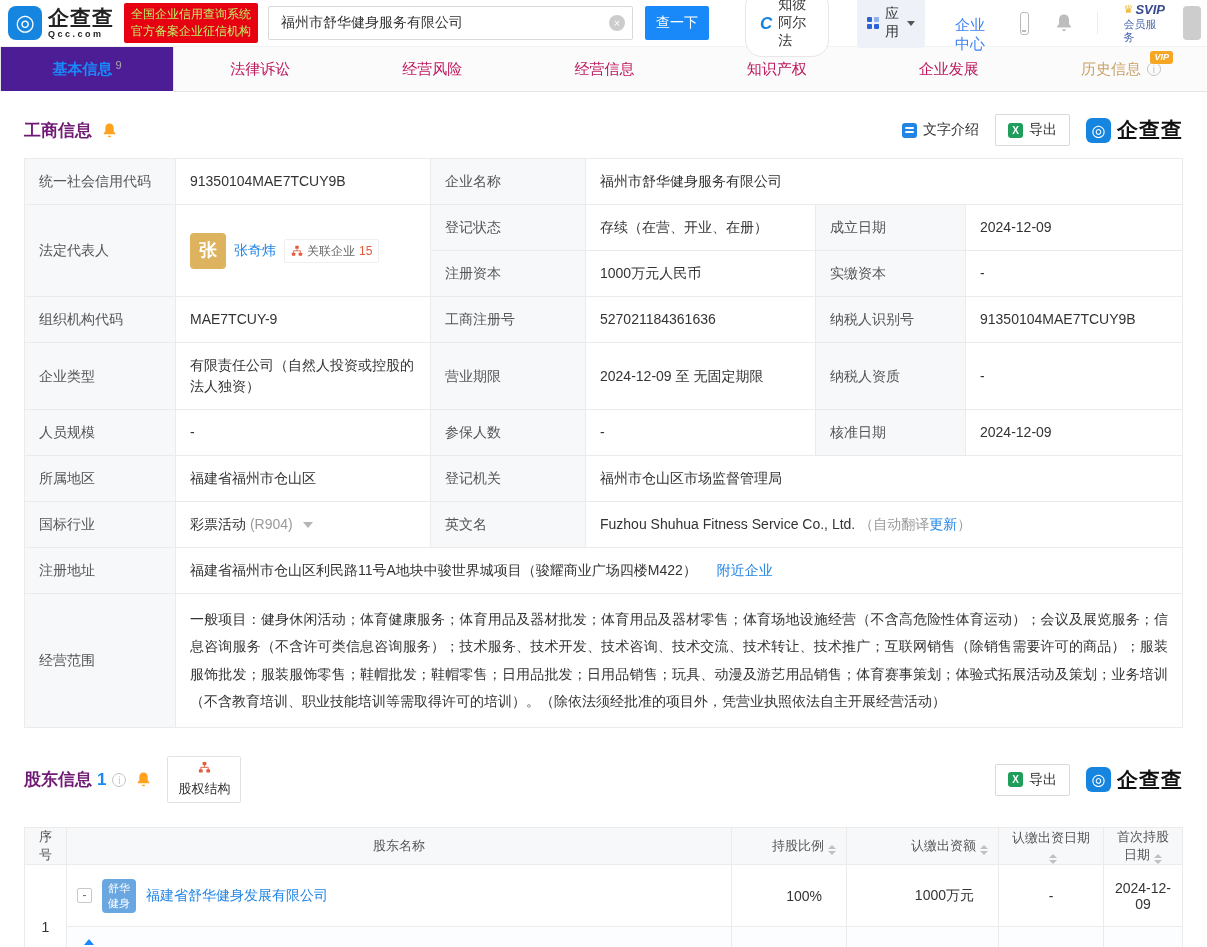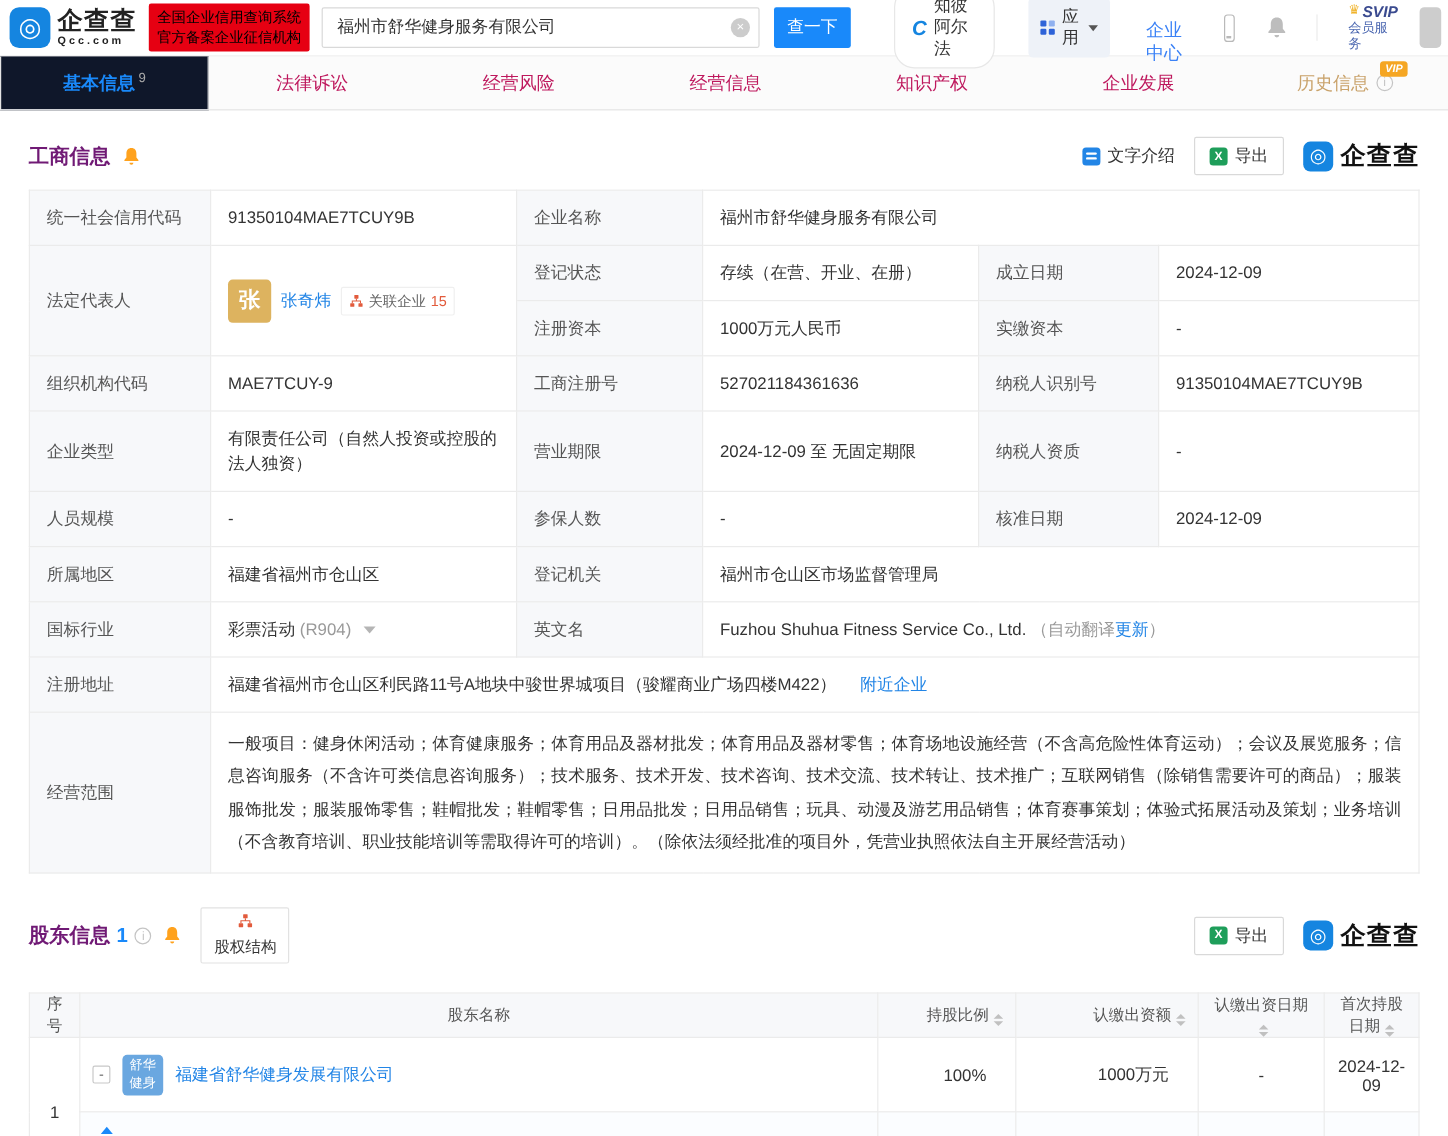--- a/index.html
+++ b/index.html
@@ -6,21 +6,21 @@
   body { font-family: "Liberation Sans", "DejaVu Sans", sans-serif; color:#333; background:#fff; }
   .page { width:1207px; height:947px; overflow:hidden; background:#fff; position:relative; }
 
   
   .hdr { height:46px; display:flex; align-items:center; padding:0 6px 0 8px; background:#fff; gap:10px; }
   .logo { display:flex; align-items:center; gap:6px; flex:0 0 auto; }
   .logo-icon { width:34px; height:34px; background:#1585e0; border-radius:8px; color:#fff; display:flex; align-items:center; justify-content:center; font-size:22px; }
   .logo-txt { line-height:1; }
   .logo-txt .cn { font-size:21px; font-weight:700; color:#222; letter-spacing:1px; }
   .logo-txt .en { font-size:9px; font-weight:700; color:#222; letter-spacing:2.5px; margin-top:2px; }
-  .badge-red { background:#e60012; color:#000000; font-size:12px; line-height:1.45; padding:3px 7px; text-align:center; border-radius:2px; flex:0 0 auto; }
+  .badge-red { background:#e60012; color:#bef264; font-size:12px; line-height:1.45; padding:3px 7px; text-align:center; border-radius:2px; flex:0 0 auto; }
   .search-wrap { position:relative; width:365px; flex:0 0 auto; }
   .search-input { width:100%; height:34px; border:1px solid #d9d9d9; border-radius:2px; padding:0 30px 0 12px; font-size:14px; color:#333; font-family:inherit; outline:none; }
   .clear-icon { position:absolute; right:8px; top:50%; transform:translateY(-50%); width:16px; height:16px; border-radius:50%; background:#ccc; color:#fff; font-size:11px; line-height:16px; text-align:center; cursor:pointer; }
   .search-btn { height:34px; width:64px; background:#1989fa; color:#fff; border:none; border-radius:2px; font-size:14px; font-family:inherit; cursor:pointer; flex:0 0 auto; margin-left:2px; }
   .zhibi { display:flex; align-items:center; gap:6px; border:1px solid #e7e7e7; border-radius:17px; padding:6px 14px; font-size:14px; color:#333; margin-left:26px; cursor:pointer; background:#fff; }
   .zhibi-icon { color:#1585e0; font-weight:700; font-size:17px; font-style:italic; line-height:1; }
   .apps { display:flex; align-items:center; gap:6px; background:#eef2f8; border-radius:4px; padding:7px 10px; font-size:14px; color:#333; margin-left:18px; cursor:pointer; }
   .grid-icon { width:12px; height:12px; display:grid; grid-template-columns:5px 5px; grid-template-rows:5px 5px; gap:2px; }
   .grid-icon span { background:#2e63d8; border-radius:1px; }
   .grid-icon span:nth-child(2) { background:#8fb0ef; }
@@ -32,21 +32,21 @@
   .svip { margin-left:16px; line-height:1.2; cursor:pointer; text-align:left; }
   .svip .l1 { font-size:13px; font-style:italic; font-weight:700; color:#3a4a8f; display:flex; align-items:center; gap:2px; }
   .svip .crown { color:#f0b32a; font-size:11px; font-style:normal; }
   .svip .l2 { font-size:11px; color:#4a66b0; }
   .corner-box { width:18px; height:34px; background:#cdcdcd; border-radius:4px; margin-left:8px; flex:0 0 auto; }
   .vsep { width:1px; height:22px; background:#ececec; margin-left:14px; }
 
   
   .tabbar { height:46px; display:flex; background:#fbfbfb; border-top:1px solid #f1f1f1; border-bottom:1px solid #e4e4e4; }
   .tab { flex:1; display:flex; align-items:center; justify-content:center; font-size:15px; color:#be185d; cursor:pointer; position:relative; }
-  .tab.active { background:#0f172a; color:#1989fa; font-weight:700; border-left:1px solid #e4e4e4; border-right:1px solid #e4e4e4; border-bottom:1px solid #fff; margin-bottom:-1px; }
+  .tab.active { background:#4c1d95; color:#1989fa; font-weight:700; border-left:1px solid #e4e4e4; border-right:1px solid #e4e4e4; border-bottom:1px solid #fff; margin-bottom:-1px; }
   .tab .sup { font-size:11px; color:#aaa; font-weight:400; margin-left:3px; margin-top:-8px; }
   .tab.history { color:#c9a26a; }
   .vip-badge { position:absolute; top:4px; right:34px; background:#f5a623; color:#fff; font-size:9px; font-style:italic; font-weight:700; border-radius:3px; padding:1px 4px; line-height:1.2; }
   .info-circle { display:inline-block; width:14px; height:14px; border:1px solid #c4c4c4; border-radius:50%; color:#c4c4c4; font-size:10px; line-height:13px; text-align:center; margin-left:6px; font-style:normal; }
 
   
   .sec-hdr { display:flex; align-items:center; padding:22px 24px 12px 24px; }
   .sec-hdr.sh2 { padding-top:28px;justify-content:center; }
   .sec-title { font-size:17px; font-weight:700; color:#701a75; }
   .sec-count { font-size:17px; font-weight:700; color:#1989fa; margin-left:5px; }

